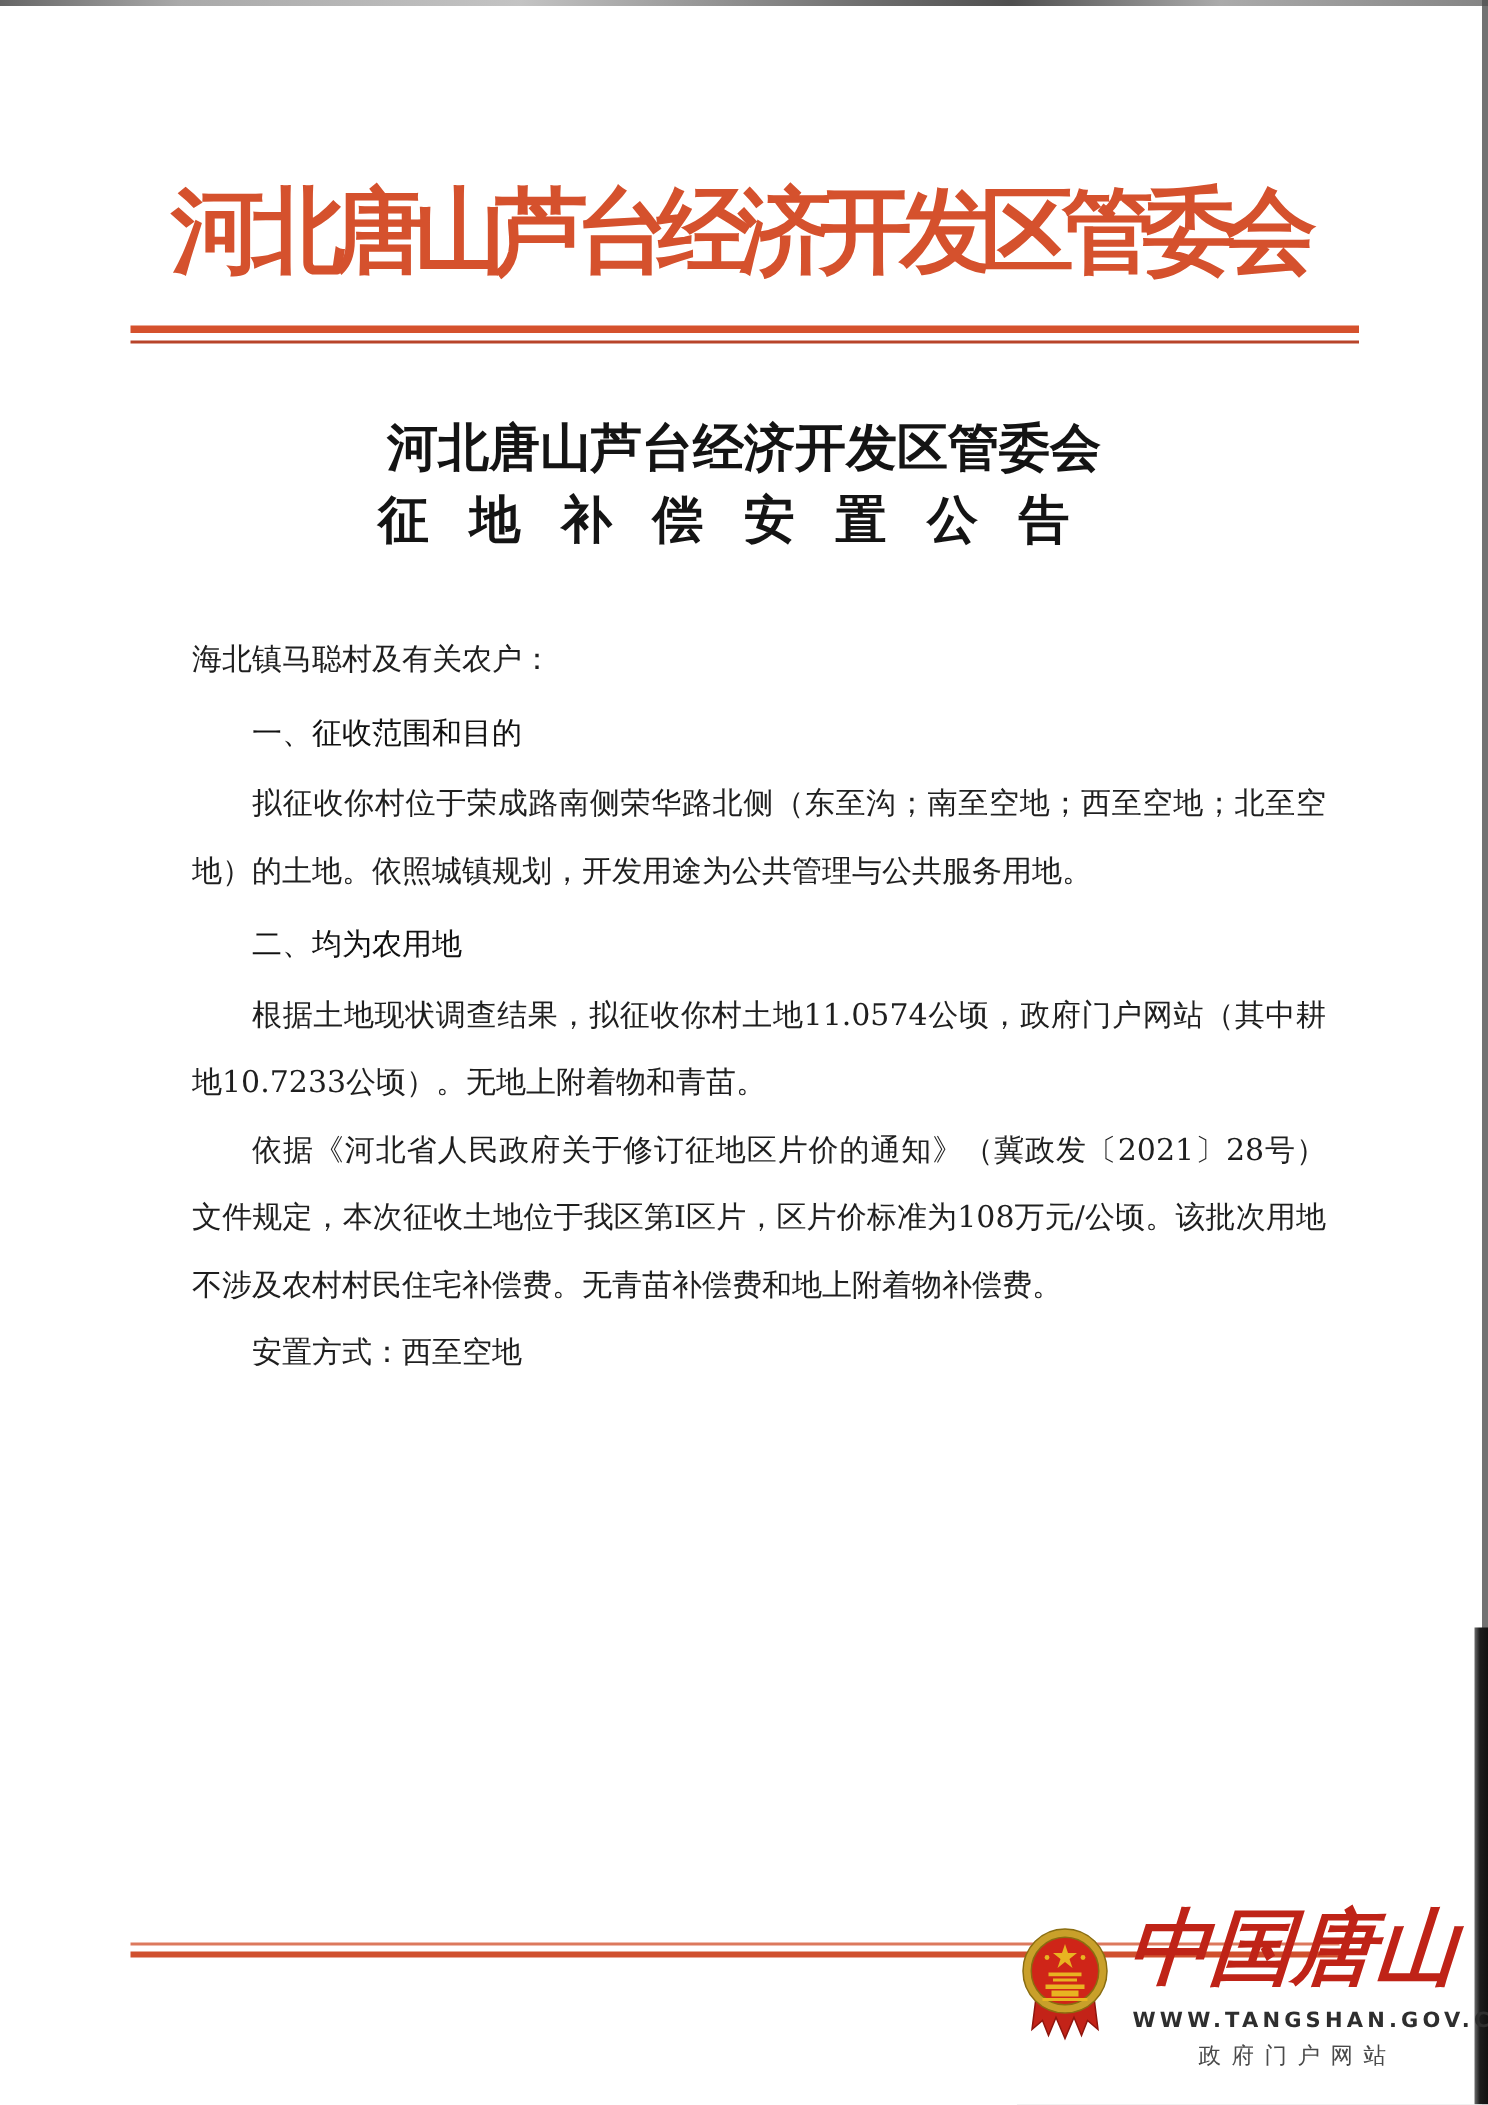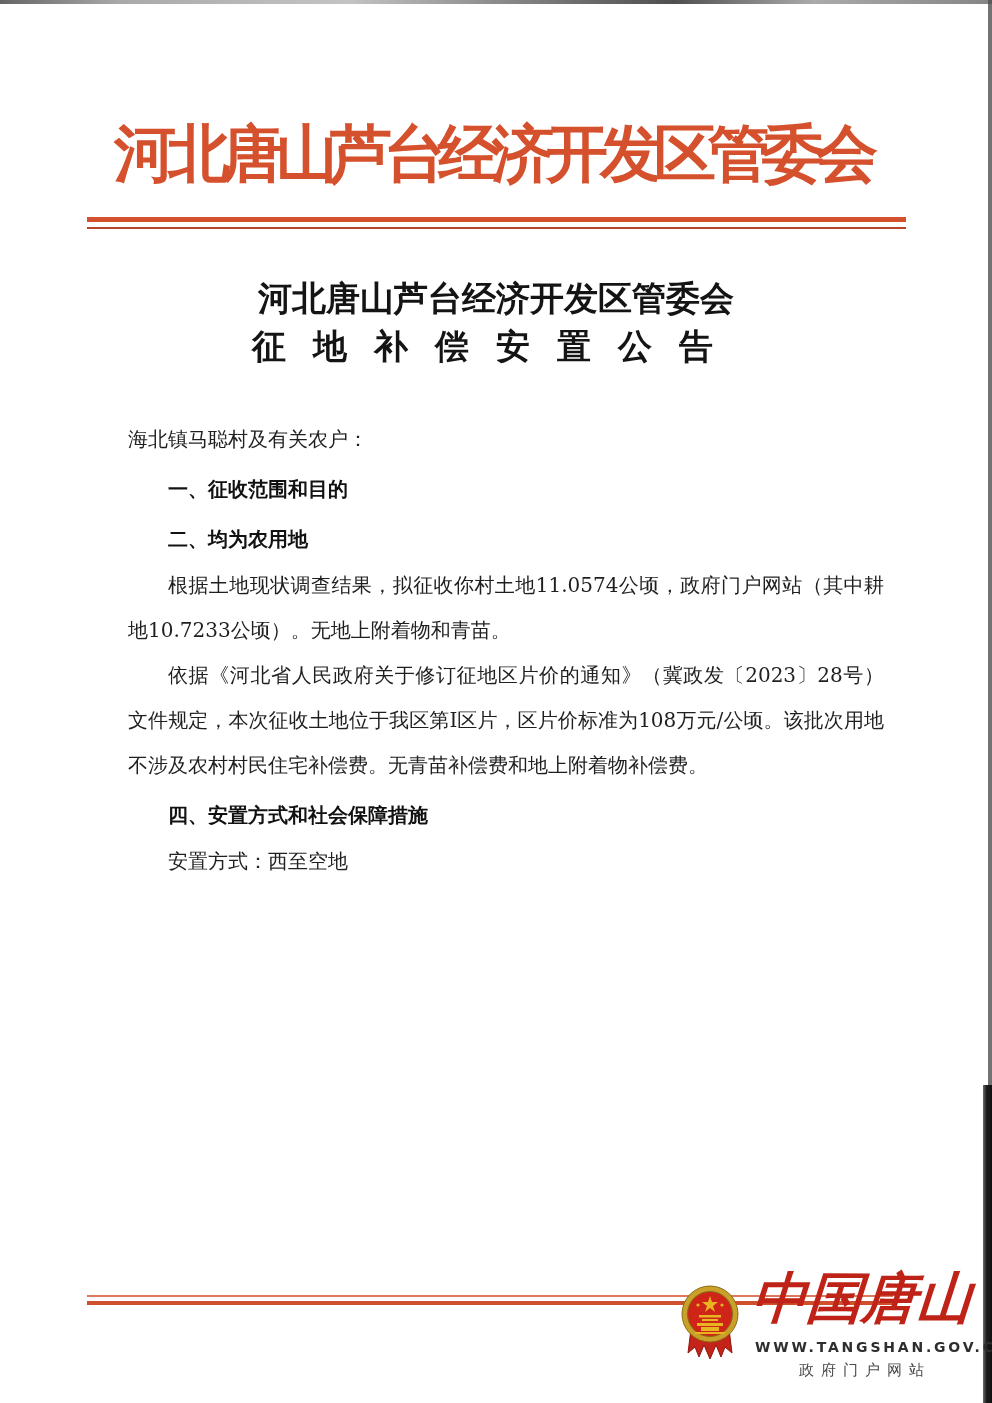--- a/index.html
+++ b/index.html
@@ -50,21 +50,21 @@
   .doc-body{
     position:absolute;top:417px;left:128px;width:756px;
     font-size:20px;line-height:45px;color:#1f1f1f;
     text-align:justify;text-justify:inter-ideograph;
   }
   .doc-body .block{margin:0;}
   .doc-body .salutation{text-indent:0;}
   .doc-body .para{text-indent:2em;}
   .doc-body .heading{
     text-indent:2em;font-family:"Liberation Sans", sans-serif;
-    font-weight:700;color:#111;margin-top:5px;margin-bottom:1px;
+    font-weight:400;color:#111;margin-top:5px;margin-bottom:1px;
   }
   
   .footer-rule{position:absolute;left:87px;width:806px;}
   .footer-rule-thin{top:1295px;height:2px;background:#d86a4b;opacity:.9;}
   .footer-rule-thick{top:1301px;height:4px;background:#d0502e;}
   .emblem{position:absolute;left:678px;top:1283px;width:64px;height:78px;}
   .site-name{
     position:absolute;left:752px;top:1265px;width:230px;height:66px;
     font-family:"DejaVu Serif", serif;
     font-size:55px;line-height:66px;font-weight:bold;font-style:italic;
@@ -94,24 +94,24 @@
   <div class="letterhead">河北唐山芦台经济开发区管委会</div>
   <div class="rule rule-thick"></div>
   <div class="rule rule-thin"></div>
 
   <div class="doc-title doc-title-1">河北唐山芦台经济开发区管委会</div>
   <div class="doc-title doc-title-2">征地补偿安置公告</div>
 
   <div class="doc-body">
       <div class="block salutation">海北镇马聪村及有关农户：</div>
       <div class="block heading">一、征收范围和目的</div>
+      <div class="block para">拟征收你村位于荣成路南侧荣华路北侧（东至沟；南至空地；西至空地；北至空地）的土地。依照城镇规划，开发用途为公共管理与公共服务用地。</div>
       <div class="block heading">二、均为农用地</div>
       <div class="block para">根据土地现状调查结果，拟征收你村土地11.0574公顷，政府门户网站（其中耕地10.7233公顷）。无地上附着物和青苗。</div>
-      <div class="block para">依据《河北省人民政府关于修订征地区片价的通知》（冀政发〔2023〕28号）文件规定，本次征收土地位于我区第I区片，区片价标准为108万元/公顷。该批次用地不涉及农村村民住宅补偿费。无青苗补偿费和地上附着物补偿费。</div>
-      <div class="block heading">四、安置方式和社会保障措施</div>
+      <div class="block para">依据《河北省人民政府关于修订征地区片价的通知》（冀政发〔2021〕28号）文件规定，本次征收土地位于我区第I区片，区片价标准为108万元/公顷。该批次用地不涉及农村村民住宅补偿费。无青苗补偿费和地上附着物补偿费。</div>
       <div class="block para">安置方式：西至空地</div>
     </div>
 
   <div class="footer-rule footer-rule-thin"></div>
   <div class="footer-rule footer-rule-thick"></div>
 
   <div class="emblem">
     <svg width="64" height="78" viewBox="0 0 64 78" xmlns="http://www.w3.org/2000/svg">
 
       <path d="M13 46 L10 70 L17 64 L21 74 L26 62 L32 76 L38 62 L43 74 L47 64 L54 70 L51 46 Z" fill="#c32318" stroke="#8f150d" stroke-width="1"></path>

